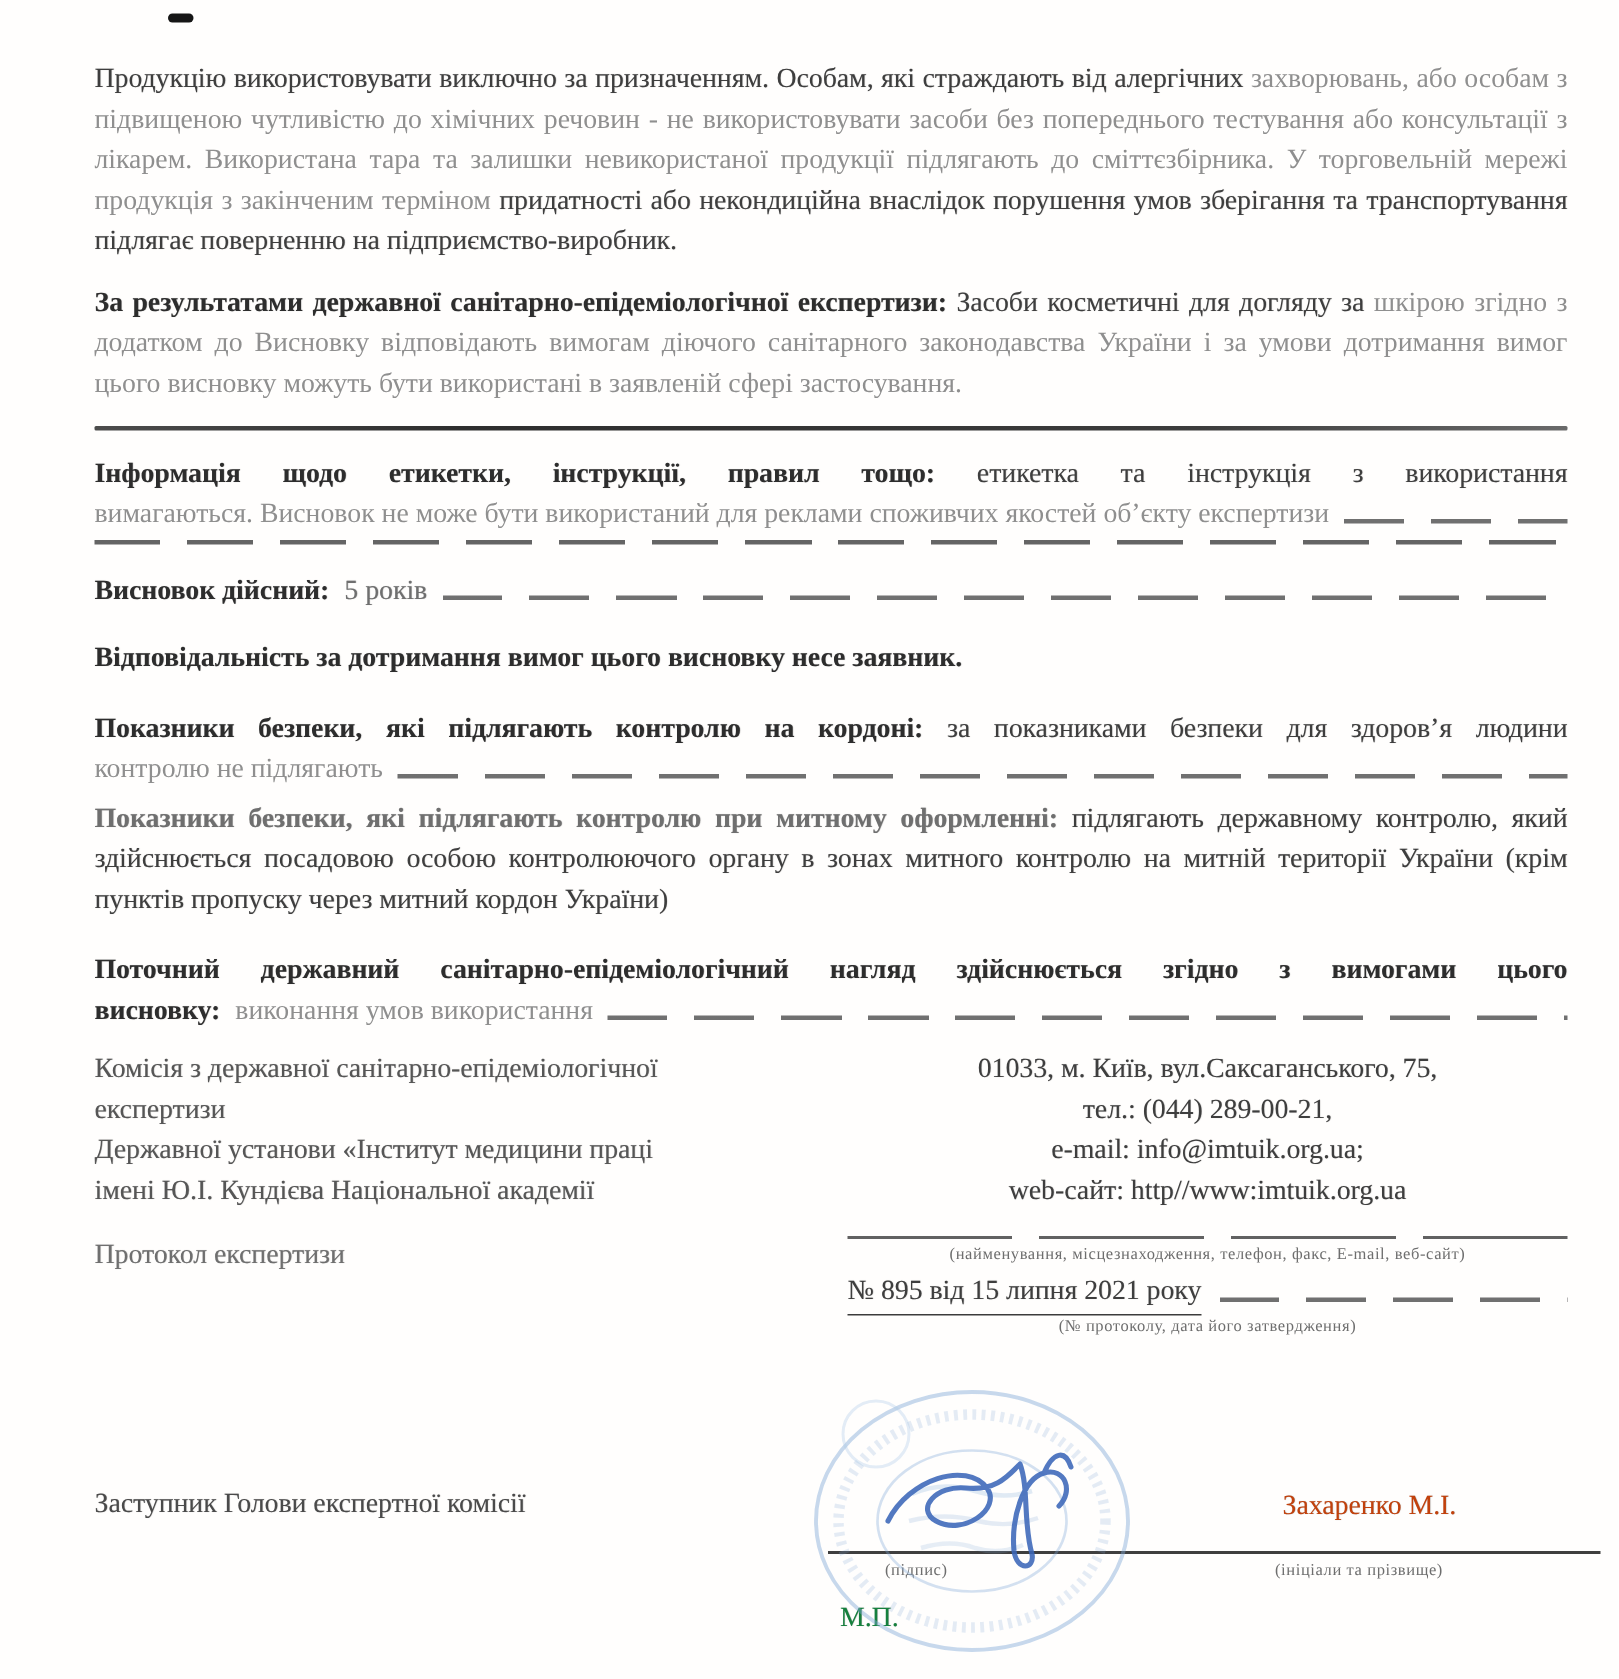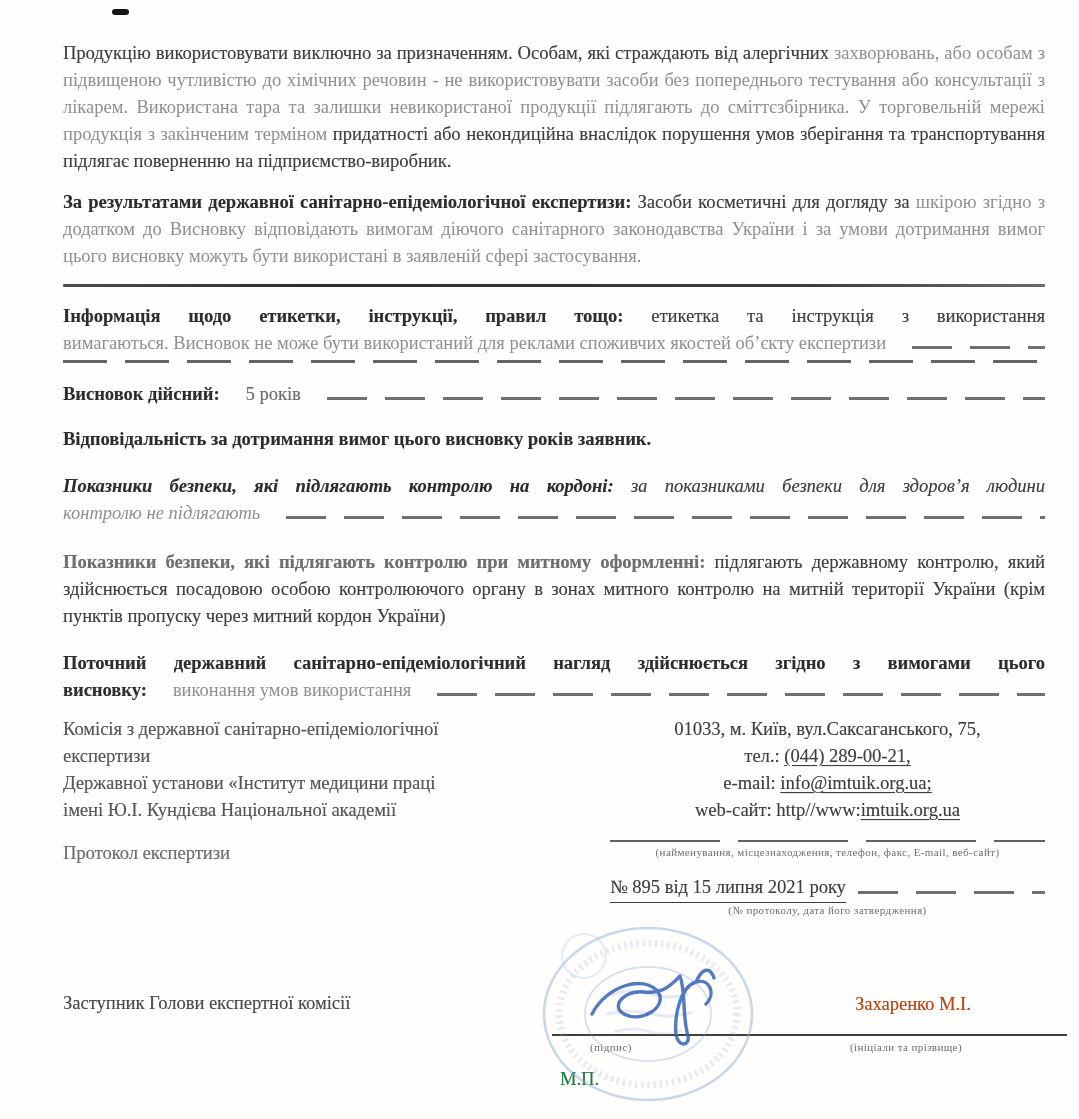--- a/index.html
+++ b/index.html
@@ -15,38 +15,38 @@
     text-shadow:0.3px 0.3px 0.5px rgba(40,40,40,0.35);
   }
   .artifact{position:absolute;left:112px;top:9px;width:17px;height:6px;background:#161616;border-radius:3px;}
   b,.b{font-weight:bold;color:#2d2d2d;}
   .jline{text-align:justify;text-align-last:justify;}
   .just{text-align:justify;}
   .fade{color:#8f8f8f;filter:blur(0.45px);text-shadow:none;}
   .fade2{color:#6f6f6f;filter:blur(0.3px);}
   p{margin:0;}
   .mb14{margin-bottom:14px;}.mb16{margin-bottom:16px;}.mb18{margin-bottom:18px;}
-  .mb20{margin-bottom:20px;}.mb22{margin-bottom:22px;font-style:italic;}.mb12{margin-bottom:12px;}
+  .mb20{margin-bottom:20px;}.mb22{margin-bottom:6px;}.mb12{margin-bottom:12px;}
 
-  .lastline{display:flex;gap:26px;align-items:flex-start;}
+  .lastline{display:flex;gap:10px;align-items:flex-start;}
   .dashfill{flex:1;height:3px;align-self:center;margin-top:8px;
     background:repeating-linear-gradient(90deg,rgba(72,72,72,0.78) 0 40px,rgba(0,0,0,0) 40px 58px);
     filter:blur(0.3px);}
   .dashline{height:3px;margin-top:3px;
     background:repeating-linear-gradient(90deg,rgba(62,62,62,0.8) 0 44px,rgba(0,0,0,0) 44px 62px);
     filter:blur(0.35px);}
   .solidline{height:3px;margin-top:5px;background:linear-gradient(90deg,#4c4c4c,#2e2e2e 25%,#3c3c3c 75%,#6a6a6a);border-radius:1px;}
 
-  .cols{display:flex;margin-top:0;gap:45px;}
+  .cols{display:flex;margin-top:0;}
   .col-left{width:472px;color:#565656;}
   .col-right{margin-left:30px;flex:1;text-align:center;}
-  .u{text-decoration:underline;text-underline-offset:3px;}
+  .u{text-underline-offset:3px;}
   .caption{font-size:11px;line-height:14px;color:#6e6e6e;letter-spacing:0.4px;filter:blur(0.45px);text-shadow:none;}
   .addr-rule{height:2px;background:repeating-linear-gradient(90deg,rgba(70,70,70,0.85) 0 110px,rgba(0,0,0,0) 110px 128px);margin:16px 0 3px 0;filter:blur(0.3px);}
-  .proto-row{display:flex;gap:12px;align-items:baseline;margin-top:15px;}
+  .proto-row{display:flex;gap:12px;align-items:baseline;margin-top:5px;}
   .proto-no{border-bottom:1.6px solid #3c3c3c;padding-bottom:1px;}
   .proto-label{margin-top:16px;}
 
   .signing{position:absolute;left:63px;right:0;top:983px;height:130px;}
   .signing .role{position:absolute;left:0;top:7px;color:#4a4a4a;text-align:right;}
   .sig-line{position:absolute;left:489px;right:12px;top:51px;height:2px;background:#3f3f3f;}
   .sig-caption{position:absolute;left:527px;top:57px;}
   .signer-name{position:absolute;left:792px;top:8px;color:#c2410c;}
   .name-caption{position:absolute;left:787px;top:57px;}
   .seal-mark{position:absolute;left:497px;top:83px;color:#15803d;filter:blur(0.3px);}
@@ -77,21 +77,21 @@
     </div>
     <div class="dashline"></div>
   </div>
 
   <div class="lastline mb18">
     <b>Висновок дійсний:</b>
     <span class="fade2">5 років</span>
     <div class="dashfill"></div>
   </div>
 
-  <p class="mb20"><b>Відповідальність за дотримання вимог цього висновку років заявник.</b></p>
+  <p class="mb20"><b>Відповідальність за дотримання вимог цього висновку несе заявник.</b></p>
 
   <div class="mb22">
     <p class="jline"><b>Показники безпеки, які підлягають контролю на кордоні:</b><span> за показниками безпеки для здоров’я людини</span></p>
     <div class="lastline">
       <span class="fade">контролю не підлягають</span>
       <div class="dashfill"></div>
     </div>
   </div>
 
   <p class="just mb20"><b class="fade2" style="font-weight:bold">Показники безпеки, які підлягають контролю при митному оформленні:</b><span> підлягають державному контролю, який здійснюється посадовою особою контролюючого органу в зонах митного контролю на митній території України (крім пунктів пропуску через митний кордон України)</span></p>

